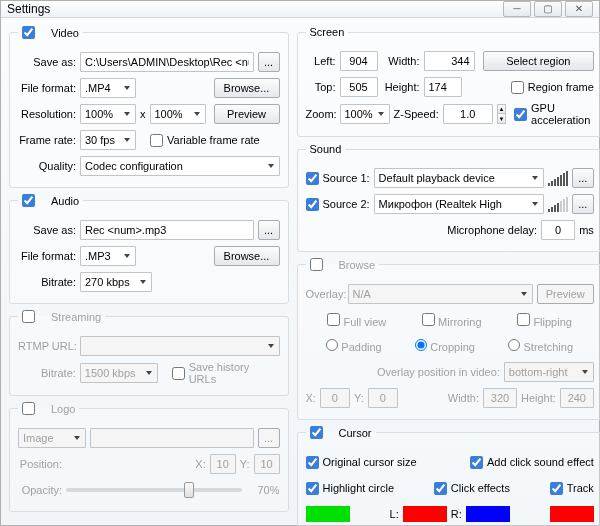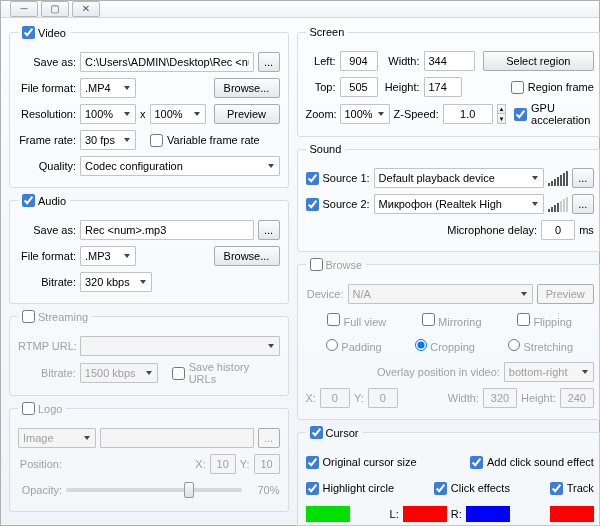--- a/index.html
+++ b/index.html
@@ -6,21 +6,21 @@
 body { font-family: "Segoe UI", Tahoma, sans-serif; font-size: 11px; background: #fff; }
 .window { width: 600px; height: 526px; border: 1px solid #b0b0b0; background: linear-gradient(#fafcfe, #f0f4f8); display: flex; flex-direction: column; }
 .titlebar { height: 28px; display: flex; align-items: center; padding: 0 6px; background: linear-gradient(#fdfefe, #eef3f8); border-bottom: 1px solid #d8d8d8; }
 .titlebar .title { flex: 1; font-size: 12px; }
 .winbtn { width: 28px; height: 16px; border: 1px solid #b8b8b8; border-radius: 2px; background: linear-gradient(#fafbfd, #e6ebf0); margin-left: 3px; display: flex; align-items: center; justify-content: center; font-size: 10px; color: #555; line-height: 1; }
 .content { flex: 1; display: flex; padding: 8px; gap: 8px; }
 .col { flex: 1; display: flex; flex-direction: column; gap: 6px; }
 fieldset { border: 1px solid #d8dde2; border-radius: 3px; padding: 8px 8px 10px 8px; background: rgba(255,255,255,0.3); }
 fieldset.disabled { color: #a0a0a0; }
 fieldset.disabled .input, fieldset.disabled .select, fieldset.disabled .btn { color: #a0a0a0; background: #f5f5f5; }
-legend { padding: 0 4px; font-size: 11px; display: flex; align-items: center; gap: 3px; justify-content: space-between; }
+legend { padding: 0 4px; font-size: 11px; display: flex; align-items: center; gap: 16px; justify-content: space-between; }
 legend input[type=checkbox] { width: 13px; height: 13px; accent-color: #3b7dd8; }
 .row { display: flex; align-items: center; gap: 4px; min-height: 22px; margin-top: 4px; }
 .row:first-child { margin-top: 2px; }
 .lbl { text-align: right; font-size: 11px; white-space: nowrap; }
 .input { height: 20px; border: 1px solid #c0c4c8; background: #fff; padding: 0 4px; font-size: 11px; font-family: inherit; border-radius: 1px; }
 .select { height: 20px; border: 1px solid #c0c4c8; background: #fff; padding: 0 16px 0 4px; font-size: 11px; position: relative; display: inline-flex; align-items: center; border-radius: 1px; }
 .select::after { content: ""; position: absolute; right: 5px; top: 50%; transform: translateY(-50%); border-left: 3px solid transparent; border-right: 3px solid transparent; border-top: 4px solid #444; }
 .btn { height: 20px; border: 1px solid #a8acb0; background: linear-gradient(#fbfcfd, #e4e8ec); padding: 0 8px; font-size: 11px; border-radius: 2px; display: inline-flex; align-items: center; justify-content: center; white-space: nowrap; }
 .btn.sq { width: 22px; padding: 0; }
 .chk { width: 13px; height: 13px; accent-color: #3b7dd8; }
@@ -35,20 +35,21 @@
 .slider::after { content:""; position:absolute; left:70%; top:50%; transform:translate(-50%,-50%); width:8px; height:14px; background:linear-gradient(#fafafa,#e0e0e0); border:1px solid #999; border-radius:2px; }
 .stepper { display:flex; flex-direction:column; width:12px; border:1px solid #c0c4c8; }
 .stepper div { height:9px; display:flex; align-items:center; justify-content:center; font-size:6px; background:linear-gradient(#fafafa,#e8e8e8); }
 .stepper div:first-child { border-bottom:1px solid #c0c4c8; }
 </style>
 </head>
 <body>
 
 <div class="window">
   <div class="titlebar">
+    <span class="title">Settings</span>
     <div class="winbtn">─</div>
     <div class="winbtn">▢</div>
     <div class="winbtn">✕</div>
   </div>
   <div class="content">
 
     <div class="col">
 
       <fieldset>
         <legend>
@@ -98,21 +99,21 @@
           <button class="btn sq">...</button>
         </div>
         <div class="row">
           <span class="lbl" style="width:58px">File format:</span>
           <div class="select" style="width:56px">.MP3</div>
           <div class="spacer"></div>
           <button class="btn" style="width:66px">Browse...</button>
         </div>
         <div class="row">
           <span class="lbl" style="width:58px">Bitrate:</span>
-          <div class="select" style="width:72px">320 kbps</div>
+          <div class="select" style="width:72px">270 kbps</div>
         </div>
       </fieldset>
 
       <fieldset class="disabled">
         <legend>
             <input type="checkbox" class="chk" style=""> 
             <span>Streaming</span>
           </legend>
         <div class="row">
           <span class="lbl" style="width:58px">RTMP URL:</span>
@@ -126,21 +127,21 @@
           <span>Save history URLs</span>
         </div>
       </fieldset>
 
       <fieldset class="disabled">
         <legend>
             <input type="checkbox" class="chk" style=""> 
             <span>Logo</span>
           </legend>
         <div class="row">
-          <div class="select" style="width:78px">Image</div>
+          <div class="select" style="width:68px">Image</div>
           <input class="input" style="flex: 1 1 0%;">
           <button class="btn sq">...</button>
         </div>
         <div class="row">
           <span class="lbl" style="width:44px">Position:</span>
           <div class="spacer"></div>
           <span class="lbl">X:</span>
           <input class="input" style="width: 26px; text-align: center;" value="10">
           <span class="lbl">Y:</span>
           <input class="input" style="width: 26px; text-align: center;" value="10">
@@ -156,21 +157,21 @@
     <div class="col">
 
       <fieldset>
         <legend>
             <span>Screen</span>
           </legend>
         <div class="row">
           <span class="lbl" style="width:30px">Left:</span>
           <input class="input" style="width: 38px; text-align: center;" value="904">
           <span class="lbl" style="width:38px">Width:</span>
-          <input class="input" style="width: 51px; text-align: left;" value="344">
+          <input class="input" style="width: 51px; text-align: right;" value="344">
           <div class="spacer"></div>
           <button class="btn" style="width:111px">Select region</button>
         </div>
         <div class="row">
           <span class="lbl" style="width:30px">Top:</span>
           <input class="input" style="width: 38px; text-align: center;" value="505">
           <span class="lbl" style="width:38px">Height:</span>
           <input class="input" style="width: 38px; text-align: left;" value="174">
           <div class="spacer"></div>
           <input type="checkbox" class="chk" style="">
@@ -232,21 +233,21 @@
           <span>ms</span>
         </div>
       </fieldset>
 
       <fieldset class="disabled">
         <legend>
             <input type="checkbox" class="chk" style=""> 
             <span>Browse</span>
           </legend>
         <div class="row">
-          <span class="lbl" style="width:38px">Device:</span>
+          <span class="lbl" style="width:38px">Overlay:</span>
           <div class="select" style="flex:1">N/A</div>
           <button class="btn">Preview</button>
         </div>
         <div class="row" style="justify-content:space-around;padding:0 6px">
           <span><input type="checkbox" class="chk" style=""> <span>Full view</span></span>
           <span><input type="checkbox" class="chk" style=""> <span>Mirroring</span></span>
           <span><input type="checkbox" class="chk" style=""> <span>Flipping</span></span>
         </div>
         <div class="row" style="justify-content:space-around;padding:0 6px">
           <span><input type="radio" class="radio" style=""> <span>Padding</span></span>

